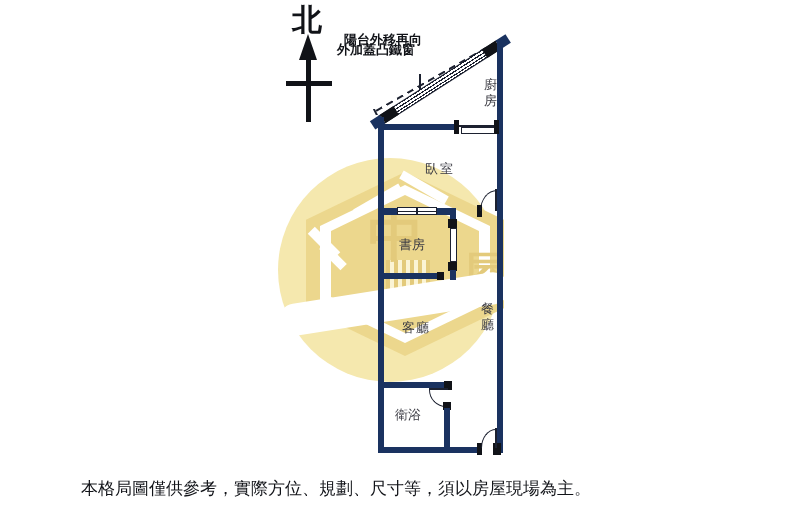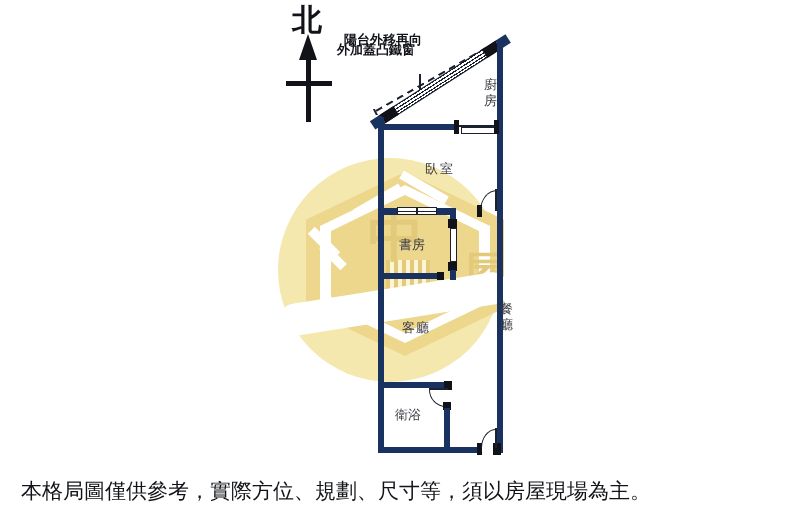--- a/index.html
+++ b/index.html
@@ -21,21 +21,21 @@
   .arc-tl{border-top:1.6px solid var(--line);border-left:1.6px solid var(--line);
           border-top-left-radius:100% 100%;box-sizing:border-box;}
   .arc-bl{border-bottom:1.6px solid var(--line);border-left:1.6px solid var(--line);
           border-bottom-left-radius:100% 100%;box-sizing:border-box;}
   .win{background:#fff;border:1.5px solid var(--line);box-sizing:border-box;}
   .room-label{color:var(--label);font-size:13px;line-height:1.25;white-space:nowrap;}
   .vert{width:1.15em;white-space:normal;text-align:center;}
   .dash{background:repeating-linear-gradient(to right,var(--line) 0 7px,transparent 7px 12px);}
   .north-label{color:var(--ink);font-size:30px;font-weight:bold;line-height:1;}
   .ann-text{color:var(--ink);font-size:13px;line-height:1.22;white-space:nowrap;font-weight:bold;}
-  .disclaimer{width:672px;text-align:center;color:var(--ink);font-size:21px;white-space:nowrap;}
+  .disclaimer{width:672px;text-align:center;color:var(--ink);font-size:17px;white-space:nowrap;}
   .diag-bar{background:
      linear-gradient(to bottom,var(--line) 0 1.3px,#fff 1.3px 3.2px,var(--line) 3.2px 4.4px,
                      #fff 4.4px 6.3px,var(--line) 6.3px 7.4px,#fff 7.4px 8.7px,var(--line) 8.7px 10px);}
 </style>
 </head>
 <body>
 
 <div class="stage">
 
   <div>
@@ -114,18 +114,18 @@
 
   <div class="abs cap" style="left:477px;top:443px;width:5px;height:12px;"></div>
   <div class="abs cap" style="left:493px;top:443px;width:8px;height:12px;"></div>
   <div class="abs thinline" style="left:495px;top:428px;width:1.6px;height:20px;"></div>
   <div class="abs arc-tl" style="left:481px;top:429px;width:15px;height:19px;"></div>
 
   <div class="abs room-label vert" style="left:483px;top:77px;">廚房</div>
   <div class="abs room-label" style="left:425px;top:161px;letter-spacing:2px;">臥室</div>
   <div class="abs room-label" style="left:399px;top:238px;font-family:Liberation Mono, monospace;">書房</div>
   <div class="abs room-label" style="left:402px;top:320px;letter-spacing:1px;">客廳</div>
-  <div class="abs room-label vert" style="left:499px;top:301px;">餐廳</div>
+  <div class="abs room-label vert" style="left:480px;top:301px;">餐廳</div>
   <div class="abs room-label" style="left:395px;top:407px;">衛浴</div>
 
   <div class="abs disclaimer" style="left:0;top:477px;">本格局圖僅供參考，實際方位、規劃、尺寸等，須以房屋現場為主。</div>
 
 </div>
 
 </body></html>

